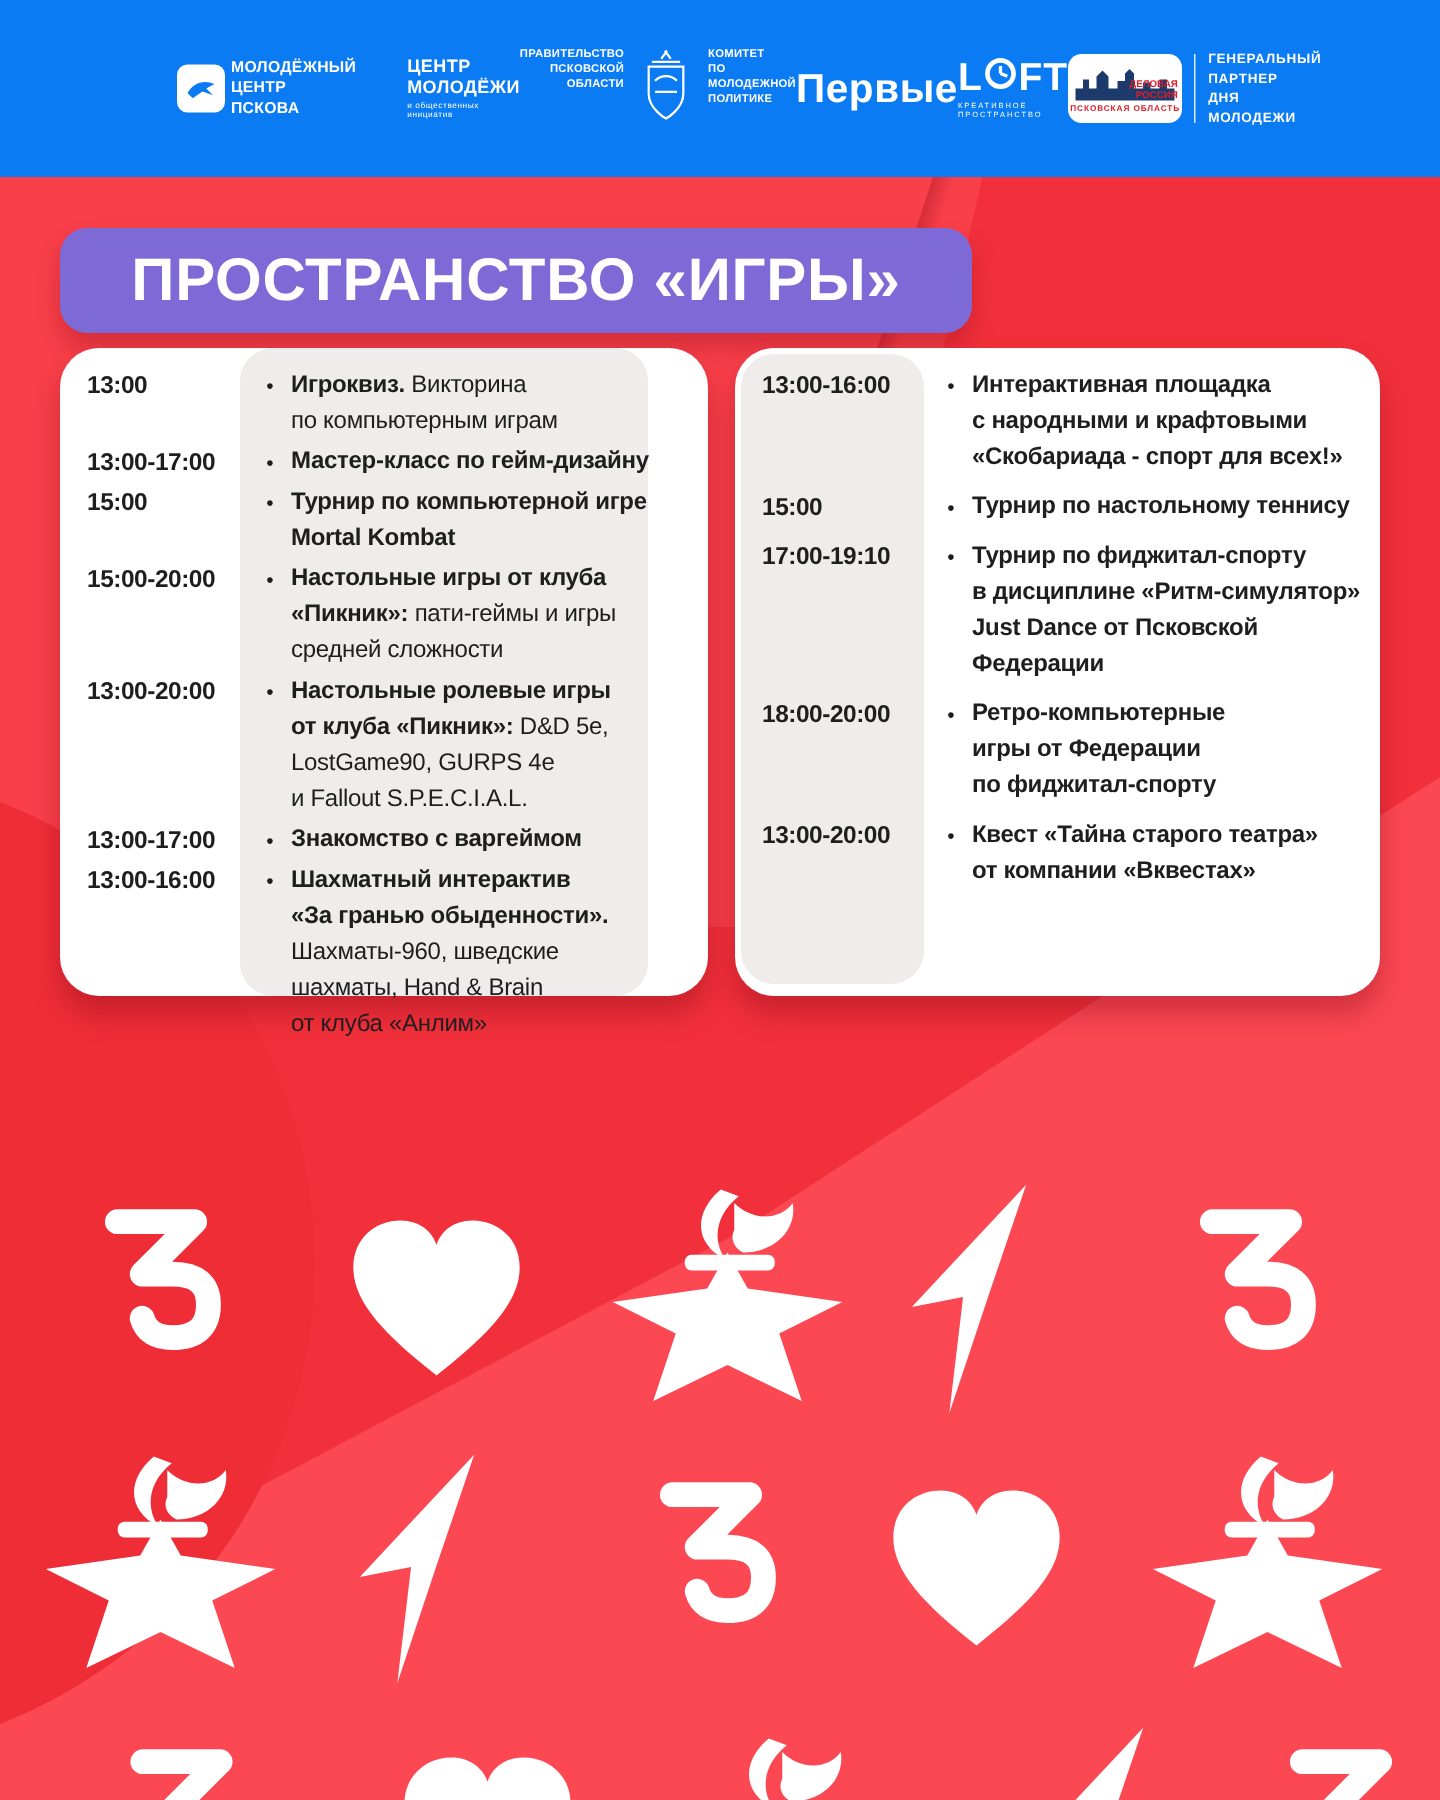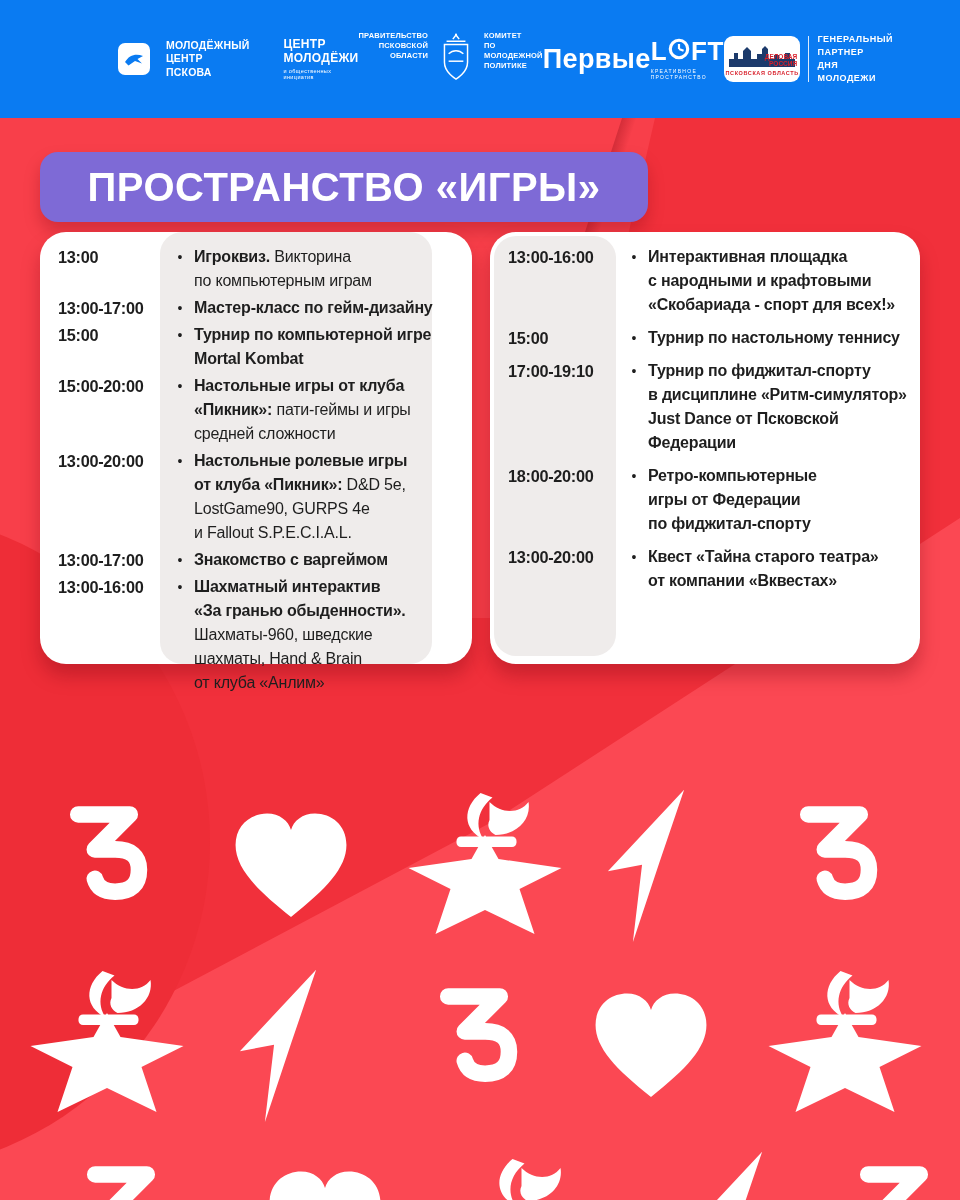--- a/index.html
+++ b/index.html
@@ -17,21 +17,21 @@
     background:var(--redBright,#fb4853);
     clip-path:polygon(960px 400px,490px 705px,0 965px,0 1082px,960px 1082px);}
   .bg-circle{position:absolute;left:-450px;top:512px;width:660px;height:660px;border-radius:50%;
     background:var(--redDark,#ee2d37);}
   .bg-fold{position:absolute;left:624px;top:112px;width:14px;height:150px;
     transform:rotate(18deg);transform-origin:top left;
     background:linear-gradient(to right,rgba(120,0,12,.28),rgba(120,0,12,0));}
   
   .header{position:absolute;left:0;top:0;width:960px;height:118px;background:var(--blue,#0a7bf2);
     display:flex;align-items:center;justify-content:space-between;padding:0 84px;box-sizing:border-box;color:#fff;z-index:5;}
-  .logo{display:flex;align-items:center;gap:16px;padding-left:34px;}
+  .logo{display:flex;align-items:center;gap:4px;padding-left:34px;}
   .mcp-icon{width:32px;height:32px;background:#fff;border-radius:7px;display:flex;align-items:center;justify-content:center;flex:0 0 auto;}
   .mcp-text{font-size:10.5px;font-weight:800;line-height:1.25;letter-spacing:.2px;white-space:pre-line;}
   .cm-text{font-size:12px;font-weight:800;line-height:1.1;letter-spacing:.3px;}
   .cm-sub{font-size:5.5px;font-weight:400;letter-spacing:.4px;margin-top:3px;}
   .gov{display:flex;align-items:flex-start;gap:7px;}
   .gov-left{font-size:7.5px;font-weight:700;text-align:right;line-height:1.35;white-space:pre-line;letter-spacing:.2px;}
   .gov-right{font-size:7.5px;font-weight:700;text-align:left;line-height:1.35;white-space:pre-line;letter-spacing:.2px;}
   .pervye{font-size:27px;font-weight:600;letter-spacing:.4px;}
   .loft{display:flex;flex-direction:column;align-items:center;}
   .loft-word{display:flex;align-items:center;font-size:26px;font-weight:800;letter-spacing:.5px;line-height:1;}

